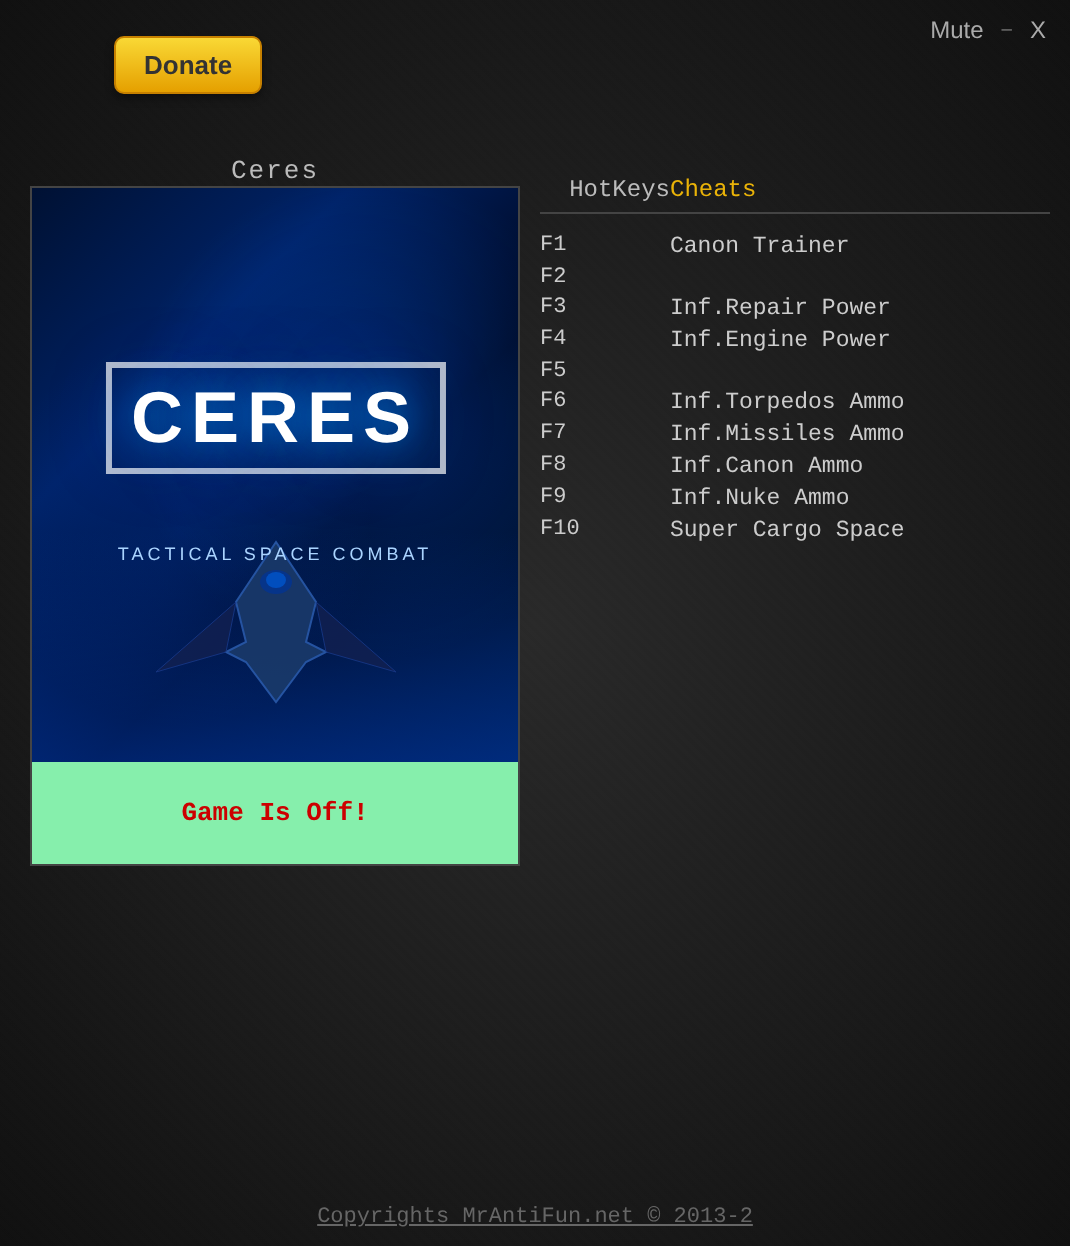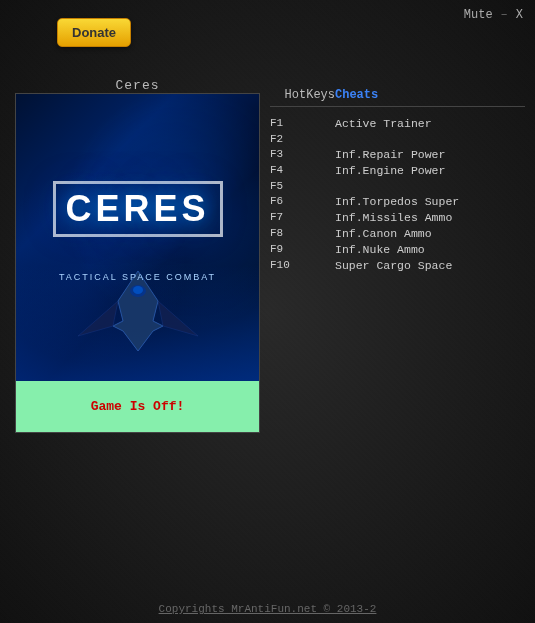--- a/index.html
+++ b/index.html
@@ -48,21 +48,21 @@
     .top-bar-separator {
       color: #666;
     }
 
     .top-bar-btn {
       cursor: pointer;
       color: #aaa;
       font-size: 12px;
       background: none;
       border: none;
-      font-family: Liberation Mono, monospace;
+      font-family: Liberation Sans, sans-serif;
     }
 
     
     .donate-btn {
       position: absolute;
       top: 18px;
       left: 15px;
       background: linear-gradient(to bottom, #f9d835, #e5a000);
       border: 1px solid #c68000;
       border-radius: 5px;
@@ -210,23 +210,22 @@
     }
 
     .col-hotkeys {
       width: 65px;
       color: #bbb;
       font-size: 12px;
       text-align: right;
     }
 
     .col-cheats {
-      color: #3b82f6;
-      font-size: 12px;
-      font-weight: bold;
+      color: #eab308;
+      font-size: 12px;
     }
 
     .cheat-row {
       display: flex;
       gap: 0;
       padding: 1.5px 0;
     }
 
     .cheat-key {
       width: 65px;
@@ -291,39 +290,39 @@
 </div>
 
 <div class="cheats-panel">
   <div class="cheats-header">
     <span class="col-hotkeys">HotKeys</span>
     <span class="col-cheats">Cheats</span>
   </div>
   <div id="cheat-rows-container">
       <div class="cheat-row">
         <span class="cheat-key">F1</span>
-        <span class="cheat-desc">Active Trainer</span>
+        <span class="cheat-desc">Canon Trainer</span>
       </div>
       <div class="cheat-row">
         <span class="cheat-key">F2</span>
       </div>
       <div class="cheat-row">
         <span class="cheat-key">F3</span>
         <span class="cheat-desc">Inf.Repair Power</span>
       </div>
       <div class="cheat-row">
         <span class="cheat-key">F4</span>
         <span class="cheat-desc">Inf.Engine Power</span>
       </div>
       <div class="cheat-row">
         <span class="cheat-key">F5</span>
       </div>
       <div class="cheat-row">
         <span class="cheat-key">F6</span>
-        <span class="cheat-desc">Inf.Torpedos Super</span>
+        <span class="cheat-desc">Inf.Torpedos Ammo</span>
       </div>
       <div class="cheat-row">
         <span class="cheat-key">F7</span>
         <span class="cheat-desc">Inf.Missiles Ammo</span>
       </div>
       <div class="cheat-row">
         <span class="cheat-key">F8</span>
         <span class="cheat-desc">Inf.Canon Ammo</span>
       </div>
       <div class="cheat-row">

